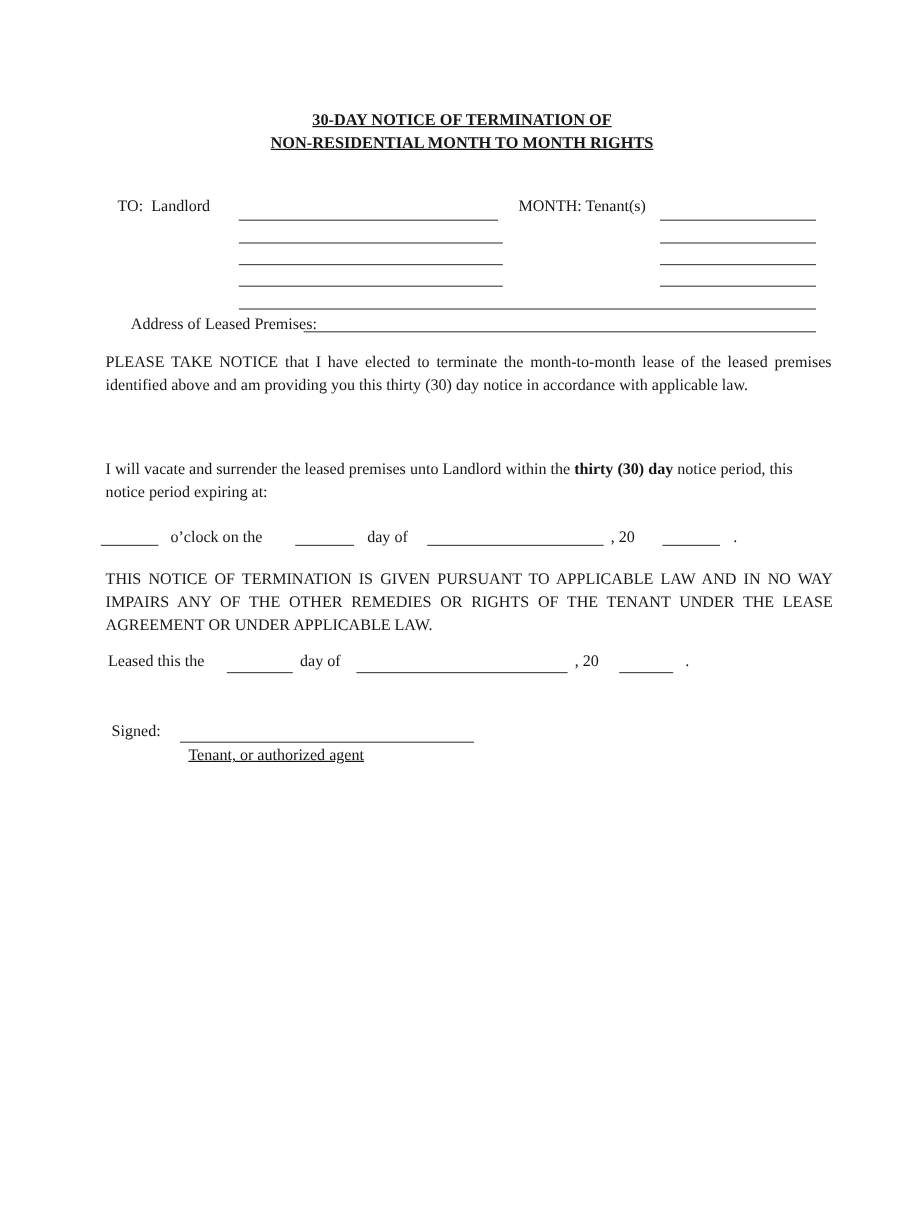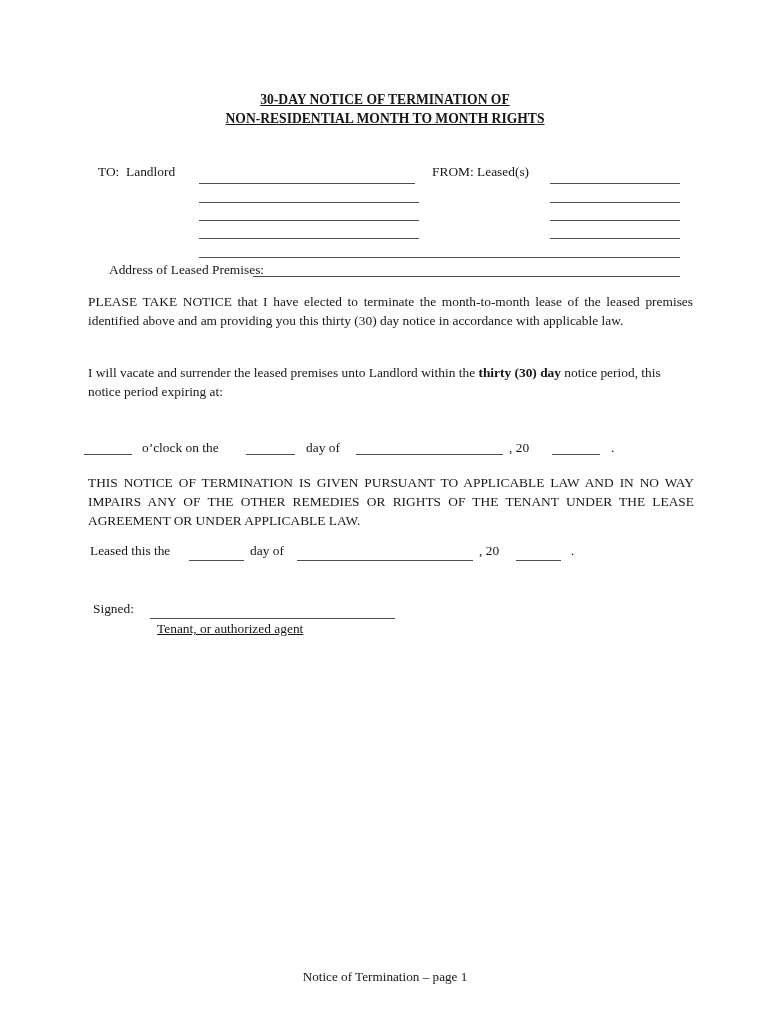--- a/index.html
+++ b/index.html
@@ -55,40 +55,40 @@
 <body>
 
 <div class="page">
 
   <div class="doc-title">
     <span class="title-line">30-DAY NOTICE OF TERMINATION OF</span><br>
     <span class="title-line">NON-RESIDENTIAL MONTH TO MONTH RIGHTS</span>
   </div>
 
   <span class="abs" style="left:98px; top:164px;">TO:  Landlord</span>
-  <span class="abs" style="left:432px; top:164px;">FROM: Leased(s)</span>
+  <span class="abs" style="left:432px; top:164px;">MONTH: Tenant(s)</span>
 
   <div class="blank" style="left:199px; top:183px; width:216px;"></div>
   <div class="blank" style="left:199px; top:202px; width:220px;"></div>
   <div class="blank" style="left:199px; top:220px; width:220px;"></div>
   <div class="blank" style="left:199px; top:238px; width:220px;"></div>
 
   <div class="blank" style="left:550px; top:183px; width:130px;"></div>
   <div class="blank" style="left:550px; top:202px; width:130px;"></div>
   <div class="blank" style="left:550px; top:220px; width:130px;"></div>
   <div class="blank" style="left:550px; top:238px; width:130px;"></div>
 
   <div class="blank" style="left:199px; top:257px; width:481px;"></div>
 
   <span class="abs" style="left:97px; top:262px;margin-left:12px;">Address of Leased Premises:</span>
   <div class="blank" style="left:253px; top:276px; width:427px;"></div>
 
   <div class="para justify" style="top:293px;">PLEASE TAKE NOTICE that I have elected to terminate the month-to-month lease of the leased premises identified above and am providing you this thirty (30) day notice in accordance with applicable law.</div>
 
-  <div class="para" style="top:364px;"><span>I will vacate and surrender the leased premises unto Landlord within the </span><span class="bold">thirty (30) day</span><span> notice period, this notice period expiring at:</span></div>
+  <div class="para" style="top:382px;"><span>I will vacate and surrender the leased premises unto Landlord within the </span><span class="bold">thirty (30) day</span><span> notice period, this notice period expiring at:</span></div>
 
   <div class="blank" style="left:84px; top:454px; width:48px;"></div>
   <span class="abs" style="left:142px; top:440px;">o’clock on the</span>
   <div class="blank" style="left:246px; top:454px; width:49px;"></div>
   <span class="abs" style="left:306px; top:440px;">day of</span>
   <div class="blank" style="left:356px; top:454px; width:147px;"></div>
   <span class="abs" style="left:509px; top:440px;">, 20</span>
   <div class="blank" style="left:552px; top:454px; width:48px;"></div>
   <span class="abs" style="left:611px; top:440px;">.</span>
 
@@ -99,15 +99,14 @@
   <span class="abs" style="left:250px; top:543px;">day of</span>
   <div class="blank" style="left:297px; top:560px; width:176px;"></div>
   <span class="abs" style="left:479px; top:543px;">, 20</span>
   <div class="blank" style="left:516px; top:560px; width:45px;"></div>
   <span class="abs" style="left:571px; top:543px;">.</span>
 
   <span class="abs" style="left:93px; top:601px;">Signed:</span>
   <div class="blank" style="left:150px; top:618px; width:245px;"></div>
   <span class="abs" style="left:157px; top:621px;text-decoration:underline;">Tenant, or authorized agent</span>
 
-  <div class="footer">Notice of Termination – page 1</div>
 
 </div>
 
 </body></html>

